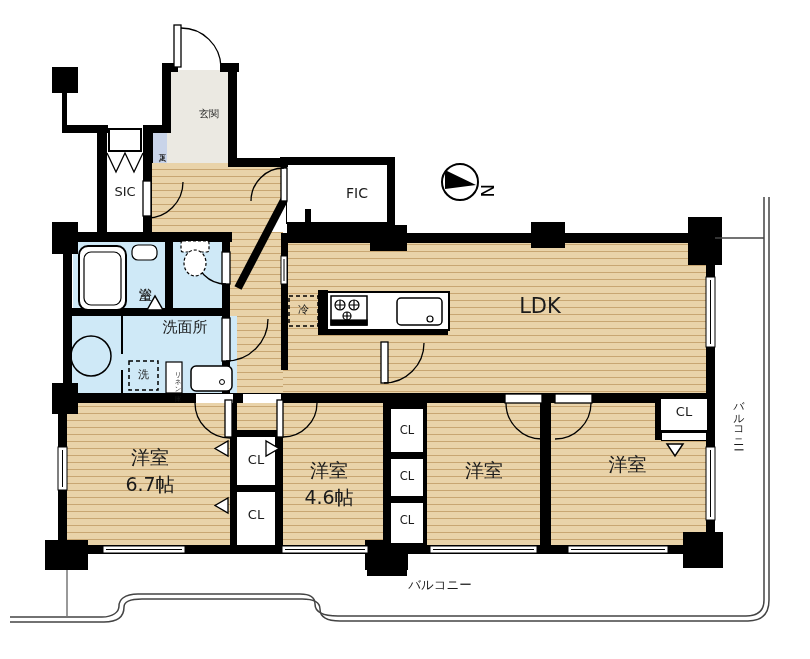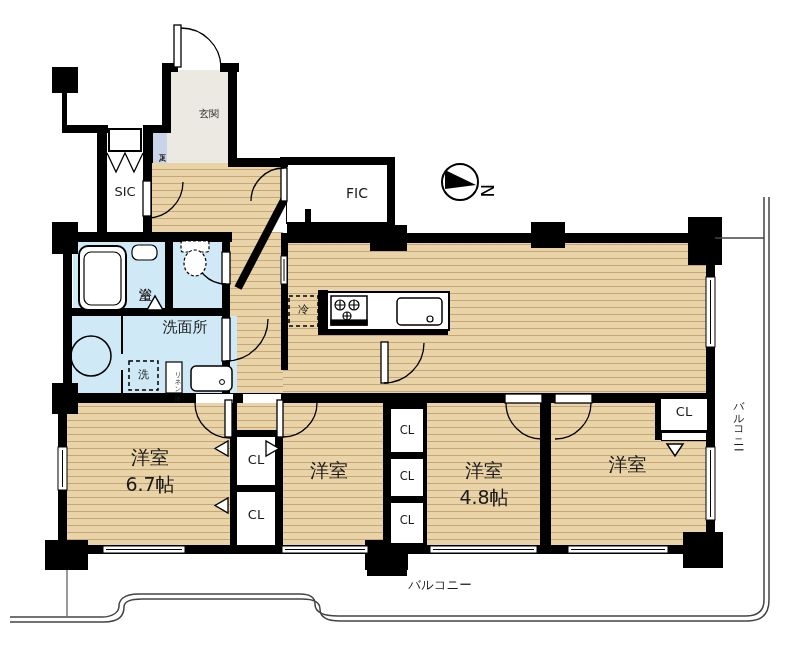--- a/index.html
+++ b/index.html
@@ -188,36 +188,37 @@
         <circle cx="430" cy="319" r="3" stroke-width="1.2" fill="#fff"></circle>
       </g>
     </g>
   </svg>
 
   <div class="lbl" style="left:180px;top:108px;width:58px;font-size:10px;">玄関</div>
   <div class="lbl vt" style="left:153px;top:134px;width:13px;height:28px;font-size:7.5px;">下足入</div>
   <div class="lbl" style="left:107px;top:184px;width:36px;font-size:13px;">SIC</div>
   <div class="lbl" style="left:287px;top:185px;width:100px;font-size:14px;margin-left:20px;">FIC</div>
   <div class="lbl" style="left:470px;top:293px;width:140px;font-size:21px;line-height:26px;">
+    <div>LDK</div>
   </div>
   <div class="lbl vt" style="left:134px;top:253px;width:18px;height:48px;font-size:13px;">浴室</div>
   <div class="lbl" style="left:145px;top:318px;width:80px;font-size:15px;">洗面所</div>
   <div class="lbl" style="left:129px;top:368px;width:29px;font-size:11px;">洗</div>
   <div class="lbl vt" style="left:167px;top:364px;width:14px;height:28px;font-size:6.5px;">リネン庫</div>
   <div class="lbl" style="left:289px;top:303px;width:29px;font-size:11px;">冷</div>
   <div class="lbl" style="left:85px;top:444px;width:130px;font-size:19px;line-height:27px;">
     <div>洋室</div>
       <div>6.7帖</div>
   </div>
   <div class="lbl" style="left:277px;top:457px;width:104px;font-size:19px;line-height:27px;">
     <div>洋室</div>
+      <div>4.6帖</div>
   </div>
   <div class="lbl" style="left:430px;top:457px;width:108px;font-size:19px;line-height:27px;">
     <div>洋室</div>
-      <div>4.8帖</div>
   </div>
   <div class="lbl" style="left:565px;top:451px;width:125px;font-size:19px;line-height:27px;">
     <div>洋室</div>
   </div>
   <div class="lbl" style="left:237px;top:452px;width:38px;font-size:13px;">CL</div>
   <div class="lbl" style="left:237px;top:507px;width:38px;font-size:13px;">CL</div>
   <div class="lbl" style="left:391px;top:423px;width:32px;font-size:11.5px;">CL</div>
   <div class="lbl" style="left:391px;top:469px;width:32px;font-size:11.5px;">CL</div>
   <div class="lbl" style="left:391px;top:513px;width:32px;font-size:11.5px;">CL</div>
   <div class="lbl" style="left:661px;top:404px;width:46px;font-size:13px;">CL</div>

